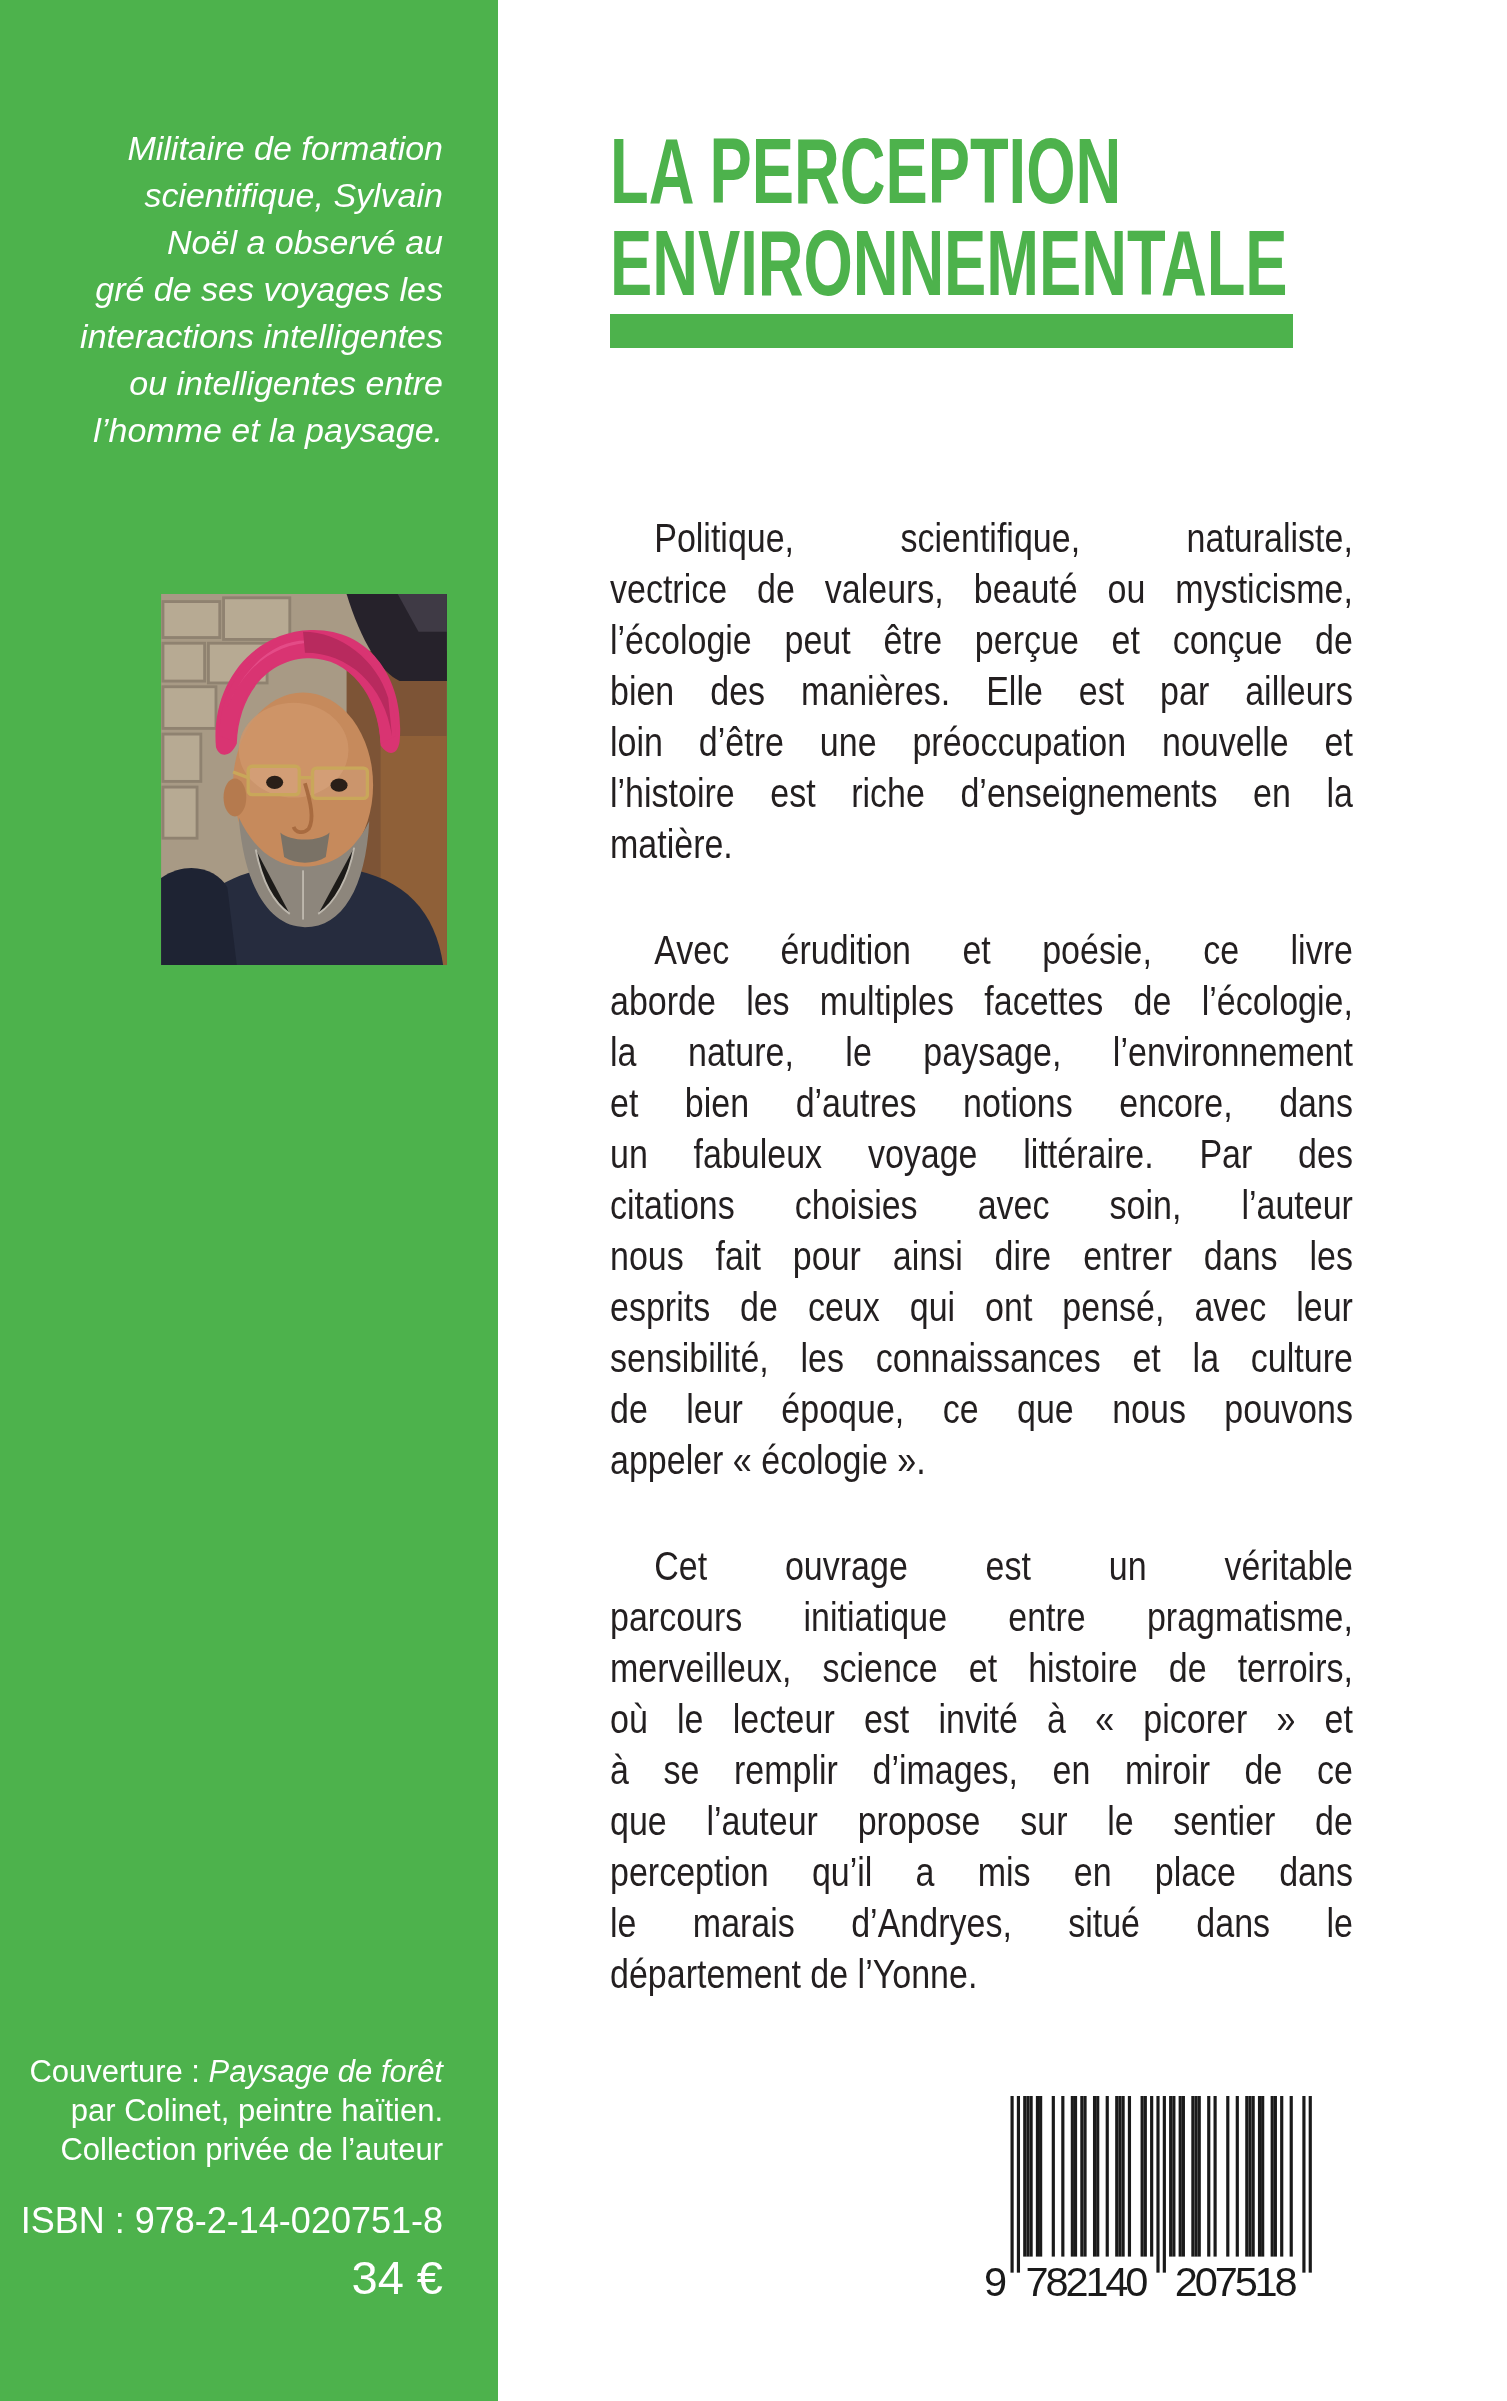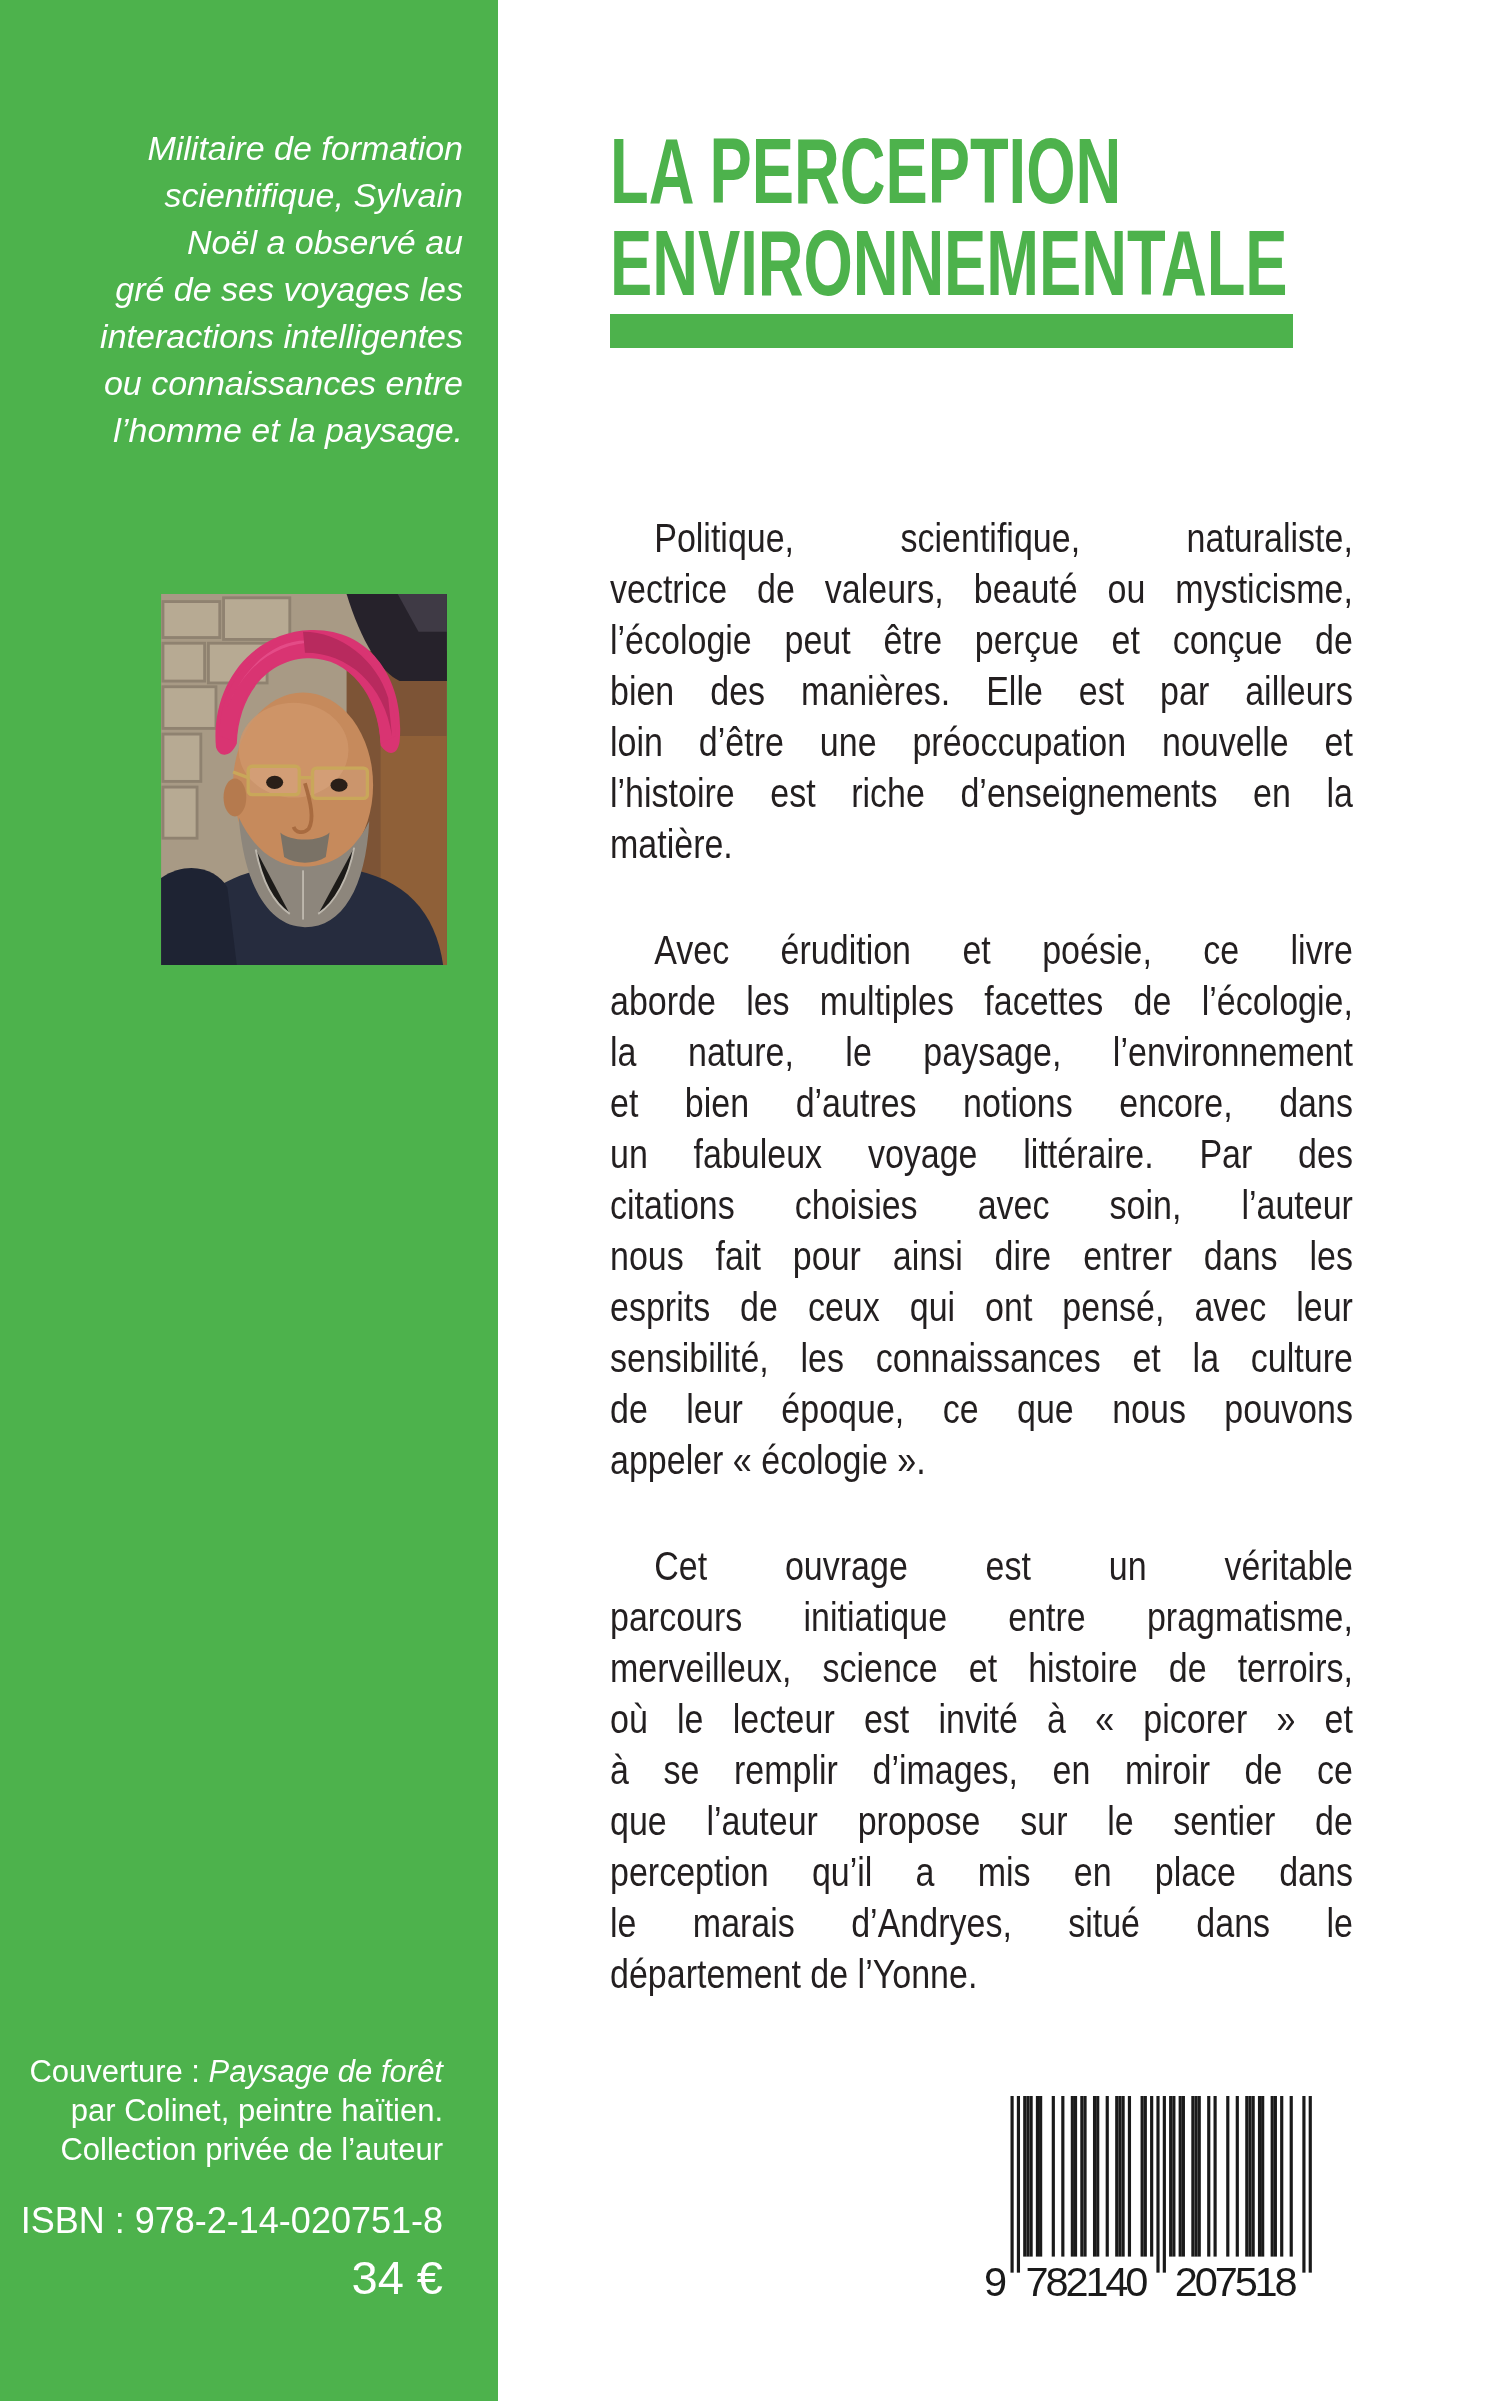--- a/index.html
+++ b/index.html
@@ -1,21 +1,21 @@
 <!DOCTYPE html>
 <html style="font-size:15px"><head>
 <meta charset="utf-8">
 <style>
   html,body{margin:0;padding:0;background:#e8e8e8;}
   .page{position:relative;width:1508px;height:2402px;background:#ffffff;overflow:hidden;
         font-family:"Liberation Sans", sans-serif;}
   
   .sidebar{position:absolute;left:0;top:0;width:498px;height:2402px;background:#4db24c;}
   .bio{position:absolute;left:0;top:125px;width:443px;text-align:right;
-       font-style:italic;font-size:34px;line-height:47px;color:#ffffff;margin-left:20px;}
+       font-style:italic;font-size:34px;line-height:47px;color:#ffffff;}
   .photo{position:absolute;left:161px;top:594px;width:286px;height:371px;}
   .credits{position:absolute;left:0;top:2052px;width:443px;text-align:right;
            font-size:31px;line-height:39px;color:#ffffff;}
   .credits .it{font-style:italic;text-align:right;}
   .isbn{position:absolute;left:0;top:2200px;width:443px;text-align:right;
         font-size:36px;color:#ffffff;}
   .price{position:absolute;left:0;top:2250px;width:443px;text-align:right;
          font-size:47px;color:#ffffff;}
   
   .title{position:absolute;left:610px;top:125px;width:1041px;
@@ -40,21 +40,21 @@
 <div class="page">
 
   <div class="sidebar"></div>
 
   <div class="bio" id="bio">
       <div>Militaire de formation</div>
       <div>scientifique, Sylvain</div>
       <div>Noël a observé au</div>
       <div>gré de ses voyages les</div>
       <div>interactions intelligentes</div>
-      <div>ou connaissances entre</div>
+      <div>ou intelligentes entre</div>
       <div>l’homme et la paysage.</div>
     </div>
 
   <div class="photo">
     <svg width="286" height="371" viewBox="0 0 302 392">
 
       <rect x="0" y="0" width="302" height="392" fill="#a89a85"></rect>
       <g stroke="#8f8270" stroke-width="3" fill="#b7aa93">
         <rect x="2" y="8" width="60" height="38"></rect>
           <rect x="66" y="4" width="70" height="44"></rect>

